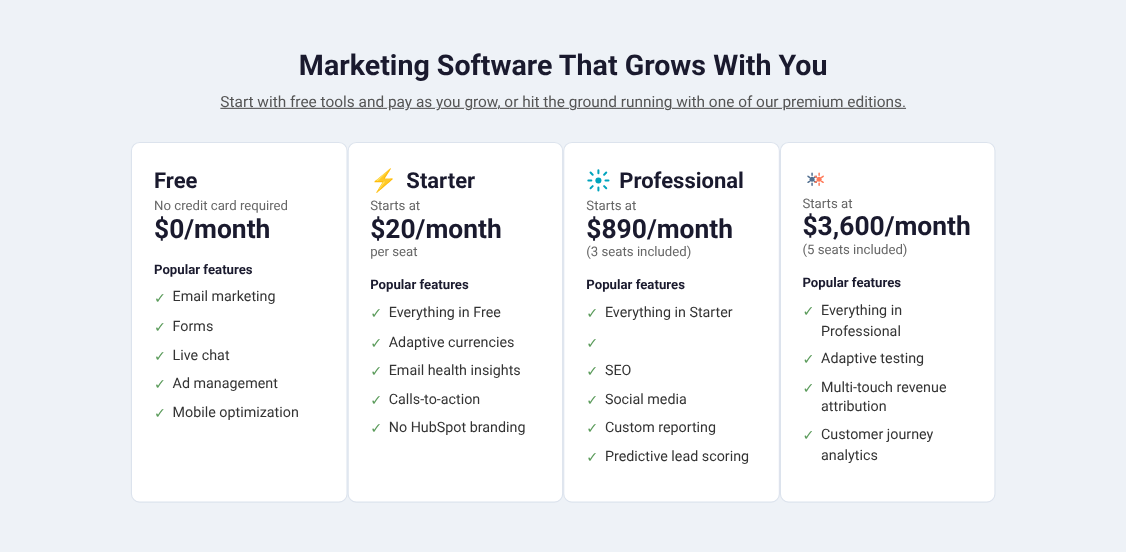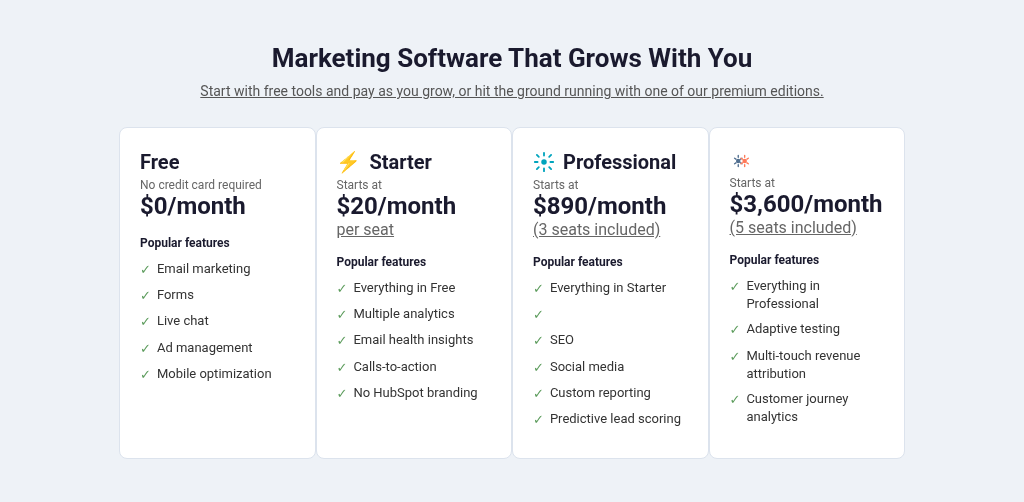--- a/index.html
+++ b/index.html
@@ -75,24 +75,23 @@
       margin-bottom: 0;
     }
 
     .card-price {
       font-size: 24px;
       font-weight: 700;
       color: #1a1a2e;
     }
 
     .card-price-note {
-      font-size: 16px;
+      font-size: 12px;
       color: #666;
       margin-bottom: 16px;
-      text-decoration: underline;
     }
 
     .popular-features-label {
       font-size: 12px;
       font-weight: 700;
       color: #1a1a2e;
       margin-bottom: 10px;
       margin-top: 14px;
     }
 
@@ -191,21 +190,21 @@
       <div class="card-price">$20/month</div>
       <div class="card-price-note">per seat</div>
       <div class="popular-features-label">Popular features</div>
       <ul class="feature-list">
         <li>
             <span class="check">✓</span>
             <span>Everything in Free</span>
           </li>
         <li>
             <span class="check">✓</span>
-            <span>Multiple analytics</span>
+            <span>Adaptive currencies</span>
           </li>
         <li>
             <span class="check">✓</span>
             <span>Email health insights</span>
           </li>
         <li>
             <span class="check">✓</span>
             <span>Calls-to-action</span>
           </li>
         <li>

